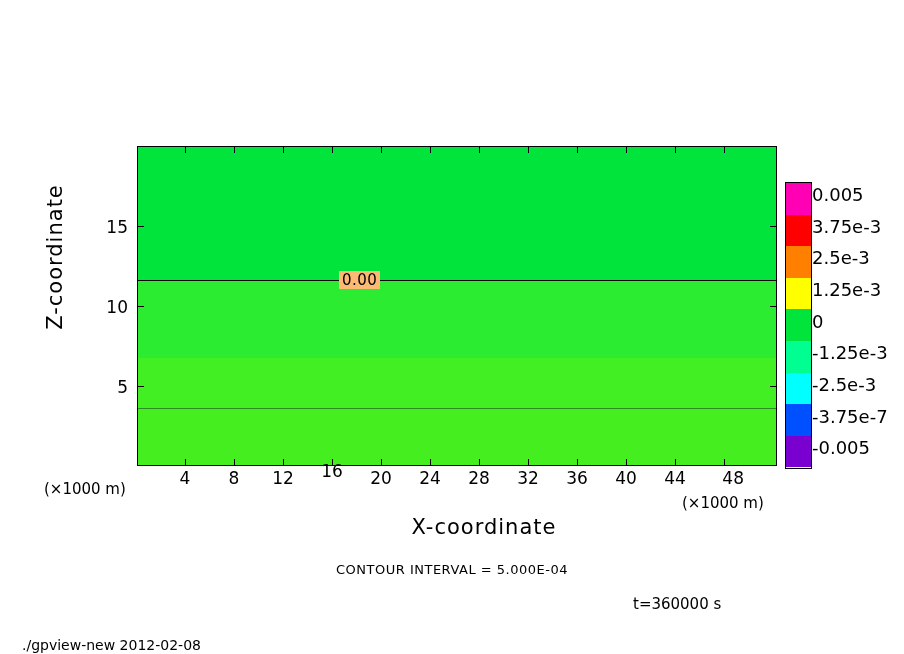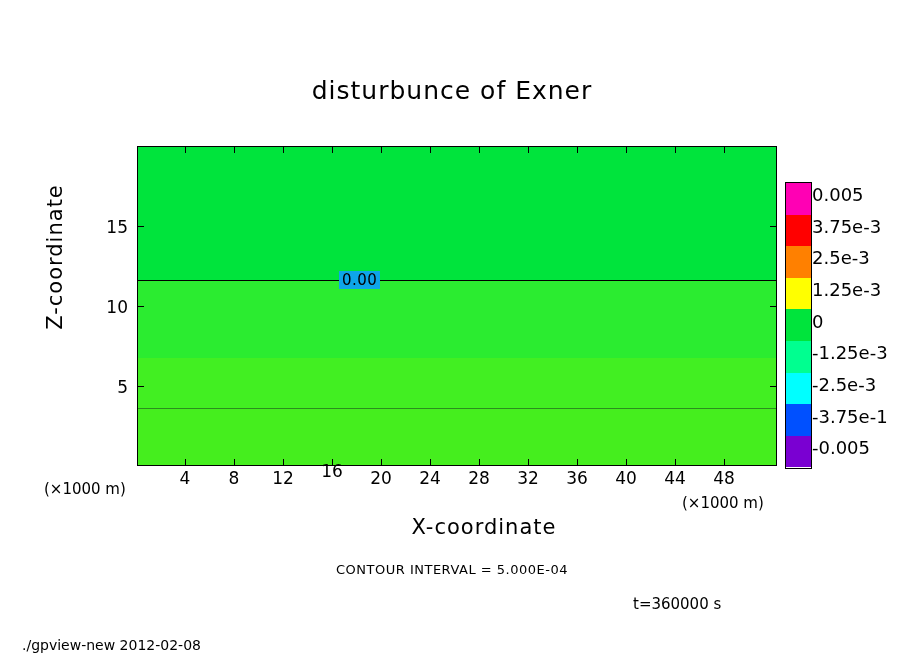--- a/index.html
+++ b/index.html
@@ -44,21 +44,21 @@
   .cline {
     position: absolute;
     left: 0;
     width: 100%;
     height: 1px;
     background: #000000;
   }
   .clabel {
     position: absolute;
     font-size: 15px;
-    background: #0ea5e9;
+    background: #fdba74;
     padding: 0 3px;
     letter-spacing: 0.5px;
   }
   
   .xtick {
     position: absolute;
     top: 146px;
     width: 1px;
     height: 7px;
     background: #000;
@@ -166,21 +166,20 @@
     left: 812px;
     font-size: 18px;
     white-space: nowrap;
   }
 </style>
 </head>
 <body>
 
 <div id="page">
 
-  <div class="title">disturbunce of Exner</div>
 
   <div id="plot">
 
     <div class="band" style="top:0px;height:134px;background:#00e43c;"></div>
     <div class="band" style="top:134px;height:77px;background:#2bec30;"></div>
     <div class="band" style="top:211px;height:51px;background:#42ef22;"></div>
     <div class="band" style="top:262px;height:58px;background:#45ee1e;"></div>
 
     <div class="cline" style="top:133px;"></div>
     <div class="cline" style="top:261px;background:#2a8f1f;"></div>
@@ -218,21 +217,21 @@
   <div class="xlabel" style="left:214px;top:468px;">8</div>
   <div class="xlabel" style="left:263px;top:468px;text-align:center;">12</div>
   <div class="xlabel" style="left:312px;top:461px;">16</div>
   <div class="xlabel" style="left:361px;top:468px;">20</div>
   <div class="xlabel" style="left:410px;top:468px;">24</div>
   <div class="xlabel" style="left:459px;top:468px;">28</div>
   <div class="xlabel" style="left:508px;top:468px;">32</div>
   <div class="xlabel" style="left:557px;top:468px;">36</div>
   <div class="xlabel" style="left:606px;top:468px;">40</div>
   <div class="xlabel" style="left:655px;top:468px;">44</div>
-  <div class="xlabel" style="left:704px;top:468px;">48</div>
+  <div class="xlabel" style="left:704px;top:468px;text-align:right;">48</div>
 
   <div class="ytick" style="top:386px;"></div>
   <div class="ytick" style="top:306px;"></div>
   <div class="ytick" style="top:226px;"></div>
   <div class="ytick right" style="top:386px;"></div>
   <div class="ytick right" style="top:306px;"></div>
   <div class="ytick right" style="top:226px;"></div>
 
   <div class="ylabel" style="left:88px;top:377px;">5</div>
   <div class="ylabel" style="left:88px;top:297px;">10</div>
@@ -261,16 +260,16 @@
     <div class="swatch" style="height:31.6px;background:#7a00d2;"></div>
   </div>
 
   <div class="cb-tick" style="top:184px;">0.005</div>
   <div class="cb-tick" style="top:216px;">3.75e-3</div>
   <div class="cb-tick" style="top:247px;">2.5e-3</div>
   <div class="cb-tick" style="top:279px;">1.25e-3</div>
   <div class="cb-tick" style="top:311px;">0</div>
   <div class="cb-tick" style="top:342px;">-1.25e-3</div>
   <div class="cb-tick" style="top:374px;">-2.5e-3</div>
-  <div class="cb-tick" style="top:406px;">-3.75e-1</div>
+  <div class="cb-tick" style="top:406px;">-3.75e-7</div>
   <div class="cb-tick" style="top:437px;">-0.005</div>
 
 </div>
 
 </body></html>

